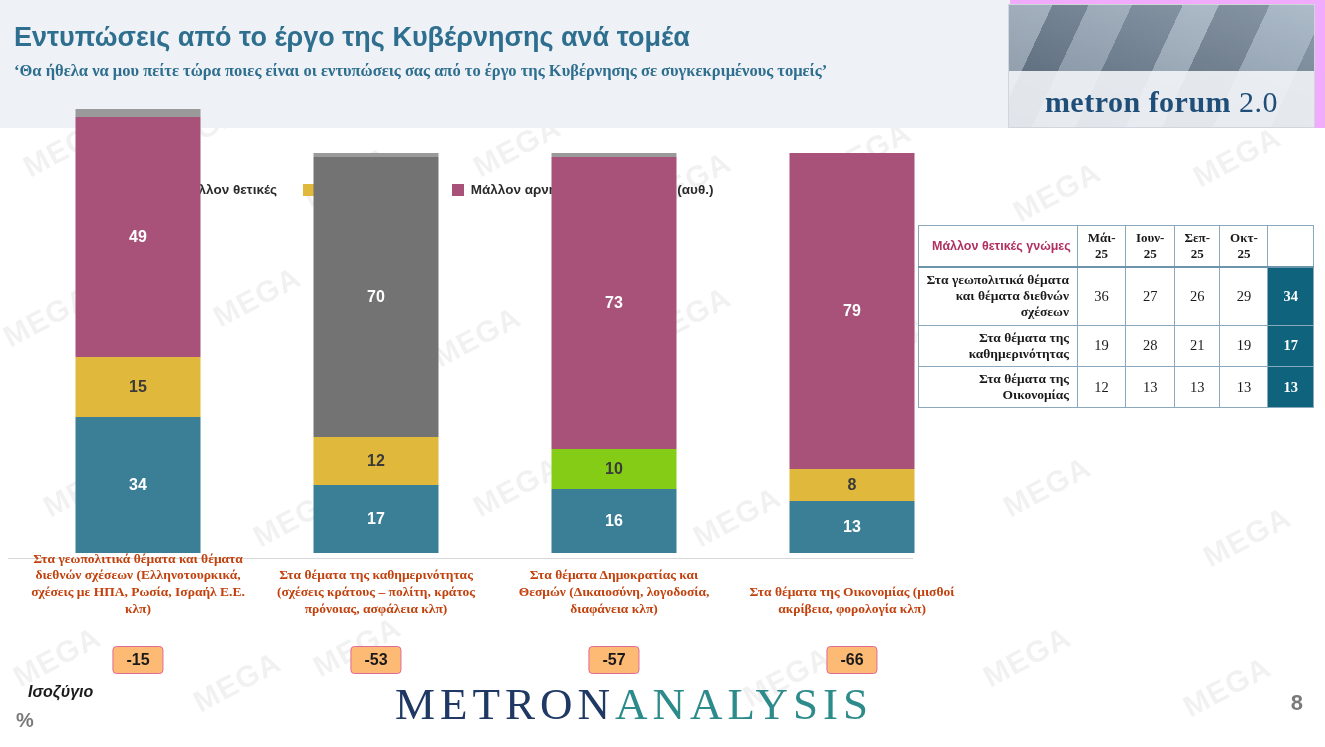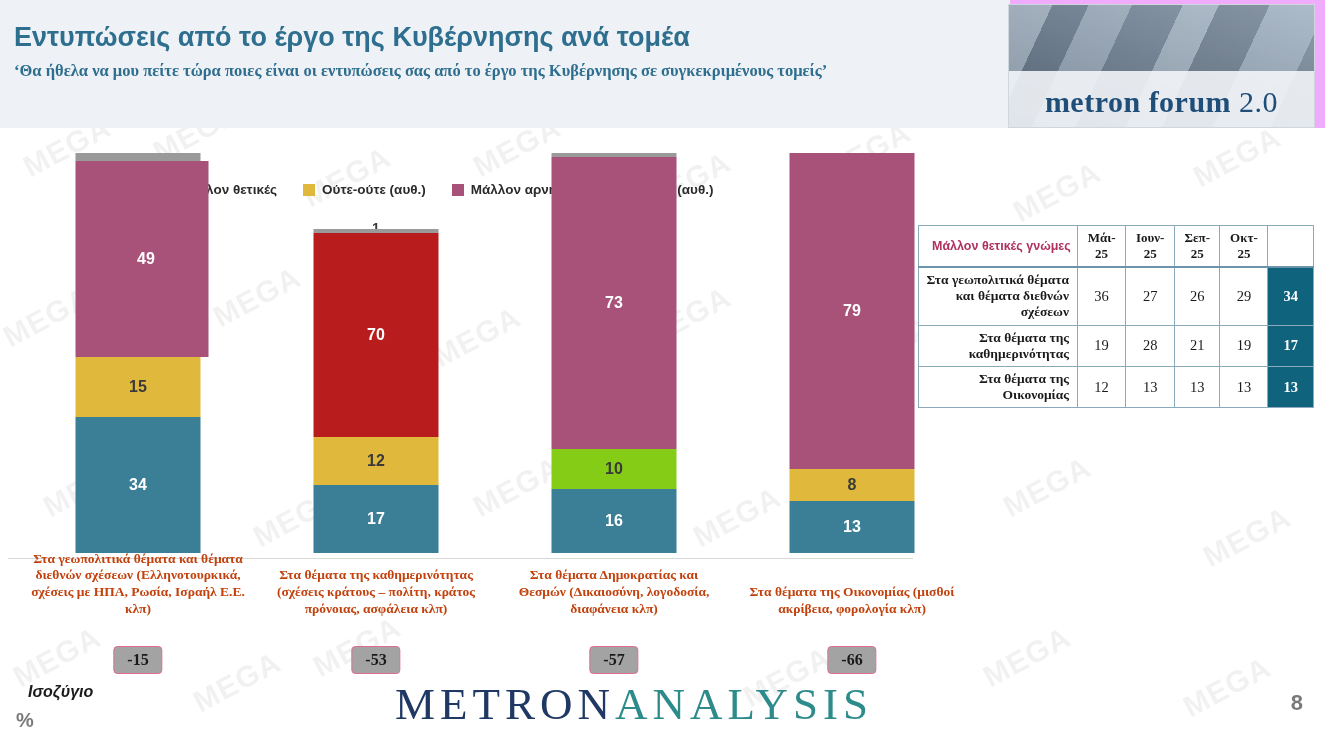--- a/index.html
+++ b/index.html
@@ -189,25 +189,25 @@
     font-size: 13.5px;
     color: #c2410c;
     line-height: 1.25;
     margin-top: 44px;
   }
   .balance-badge {
     position: absolute;
     left: 50%;
     transform: translateX(-50%);
     bottom: 36px;
-    background: #a3a3a3;
+    background: #fdba74;
     border: 1px solid #e26a95;
     border-radius: 4px;
     padding: 4px 13px;
-    font-family: Liberation Serif, serif;
+    font-family: Liberation Sans, sans-serif;
     font-weight: bold;
     font-size: 16px;
     color: #1a1a1a;
   }
 
   .isozygio {
     position: absolute;
     left: 28px; top: 683px;
     font-family: "Liberation Sans", sans-serif;
     font-weight: bold;
@@ -362,33 +362,33 @@
   </div>
 </div>
 
 <div class="chart-area">
   <div class="baseline"></div>
 
   <div class="col" style="left:28px;">
     <span class="dk-label" style="top:73px;">2</span>
     <div class="bar-wrap">
       <div class="seg" style="height:8px;background:#9a9a9a;"></div>
-      <div class="seg" style="height:196px;background:#a8527a;padding-left:8px;">49</div>
+      <div class="seg" style="height:240px;background:#a8527a;">49</div>
       <div class="seg" style="height:60px;background:#e0b93c;color:#3a3a3a;">15</div>
       <div class="seg" style="height:136px;background:#3b7f96;">34</div>
     </div>
     <div class="cat-label">Στα γεωπολιτικά θέματα και θέματα διεθνών σχέσεων (Ελληνοτουρκικά, σχέσεις με ΗΠΑ, Ρωσία, Ισραήλ Ε.Ε. κλπ)</div>
     <div class="balance-badge">-15</div>
   </div>
 
   <div class="col" style="left:266px;">
     <span class="dk-label" style="top:70px;">1</span>
     <div class="bar-wrap">
       <div class="seg" style="height:4px;background:#9a9a9a;"></div>
-      <div class="seg" style="height:204px;background:#b91c1c;">70</div>
+      <div class="seg" style="height:280px;background:#737373;">70</div>
       <div class="seg" style="height:48px;background:#e0b93c;color:#3a3a3a;">12</div>
       <div class="seg" style="height:68px;background:#3b7f96;">17</div>
     </div>
     <div class="cat-label">Στα θέματα της καθημερινότητας (σχέσεις κράτους – πολίτη, κράτος πρόνοιας, ασφάλεια κλπ)</div>
     <div class="balance-badge">-53</div>
   </div>
 
   <div class="col" style="left:504px;">
     <span class="dk-label" style="top:70px;">1</span>
     <div class="bar-wrap">

